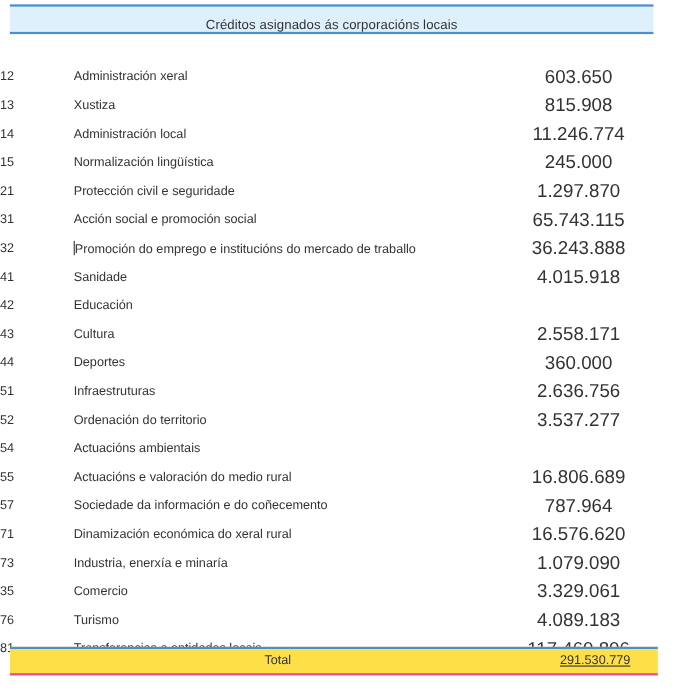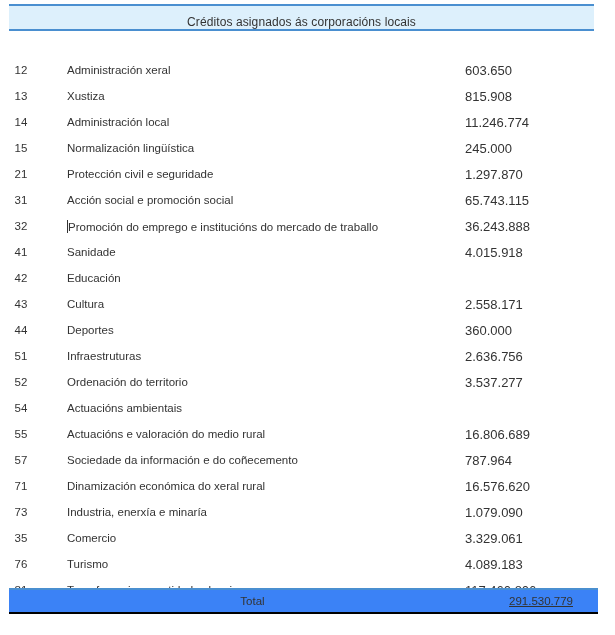--- a/index.html
+++ b/index.html
@@ -54,41 +54,41 @@
   .row {
     display: flex;
     align-items: center;
     height: 26px;
     box-sizing: border-box;
   }
   .cell-code {
     width: 48px;
     padding-right: 6px;
     box-sizing: border-box;
-    text-align: center;
+    text-align: left;
     font-size: 11.5px;
     color: #333333;
     flex: 0 0 48px;
   }
   .cell-label {
     flex: 1 1 auto;
     padding-left: 7px;
     font-size: 11.5px;
     color: #333333;
     white-space: nowrap;
     position: relative;
     margin-left: 12px;
   }
   .cell-value {
     flex: 0 0 150px;
     width: 150px;
     padding-right: 28px;
     box-sizing: border-box;
-    text-align: left;
-    font-size: 13px;
+    text-align: center;
+    font-size: 17px;
     color: #333333;
     white-space: nowrap;
   }
 
   
   .caret {
     display: inline-block;
     width: 1px;
     height: 13px;
     background: #333333;
@@ -97,23 +97,23 @@
   }
 
   
   .total-row {
     position: absolute;
     left: 9px;
     top: 588px;
     width: 589px;
     height: 26px;
     box-sizing: border-box;
-    background: #3b82f6;
+    background: #fde047;
     border-top: 2px solid #4a8fd0;
-    border-bottom: 2px solid #000000;
+    border-bottom: 2px solid #ec4899;
     display: flex;
     align-items: center;
   }
   .total-label {
     flex: 1 1 auto;
     text-align: center;
     font-size: 11.5px;
     color: #333333;
     padding-left: 48px;
     box-sizing: border-box;

